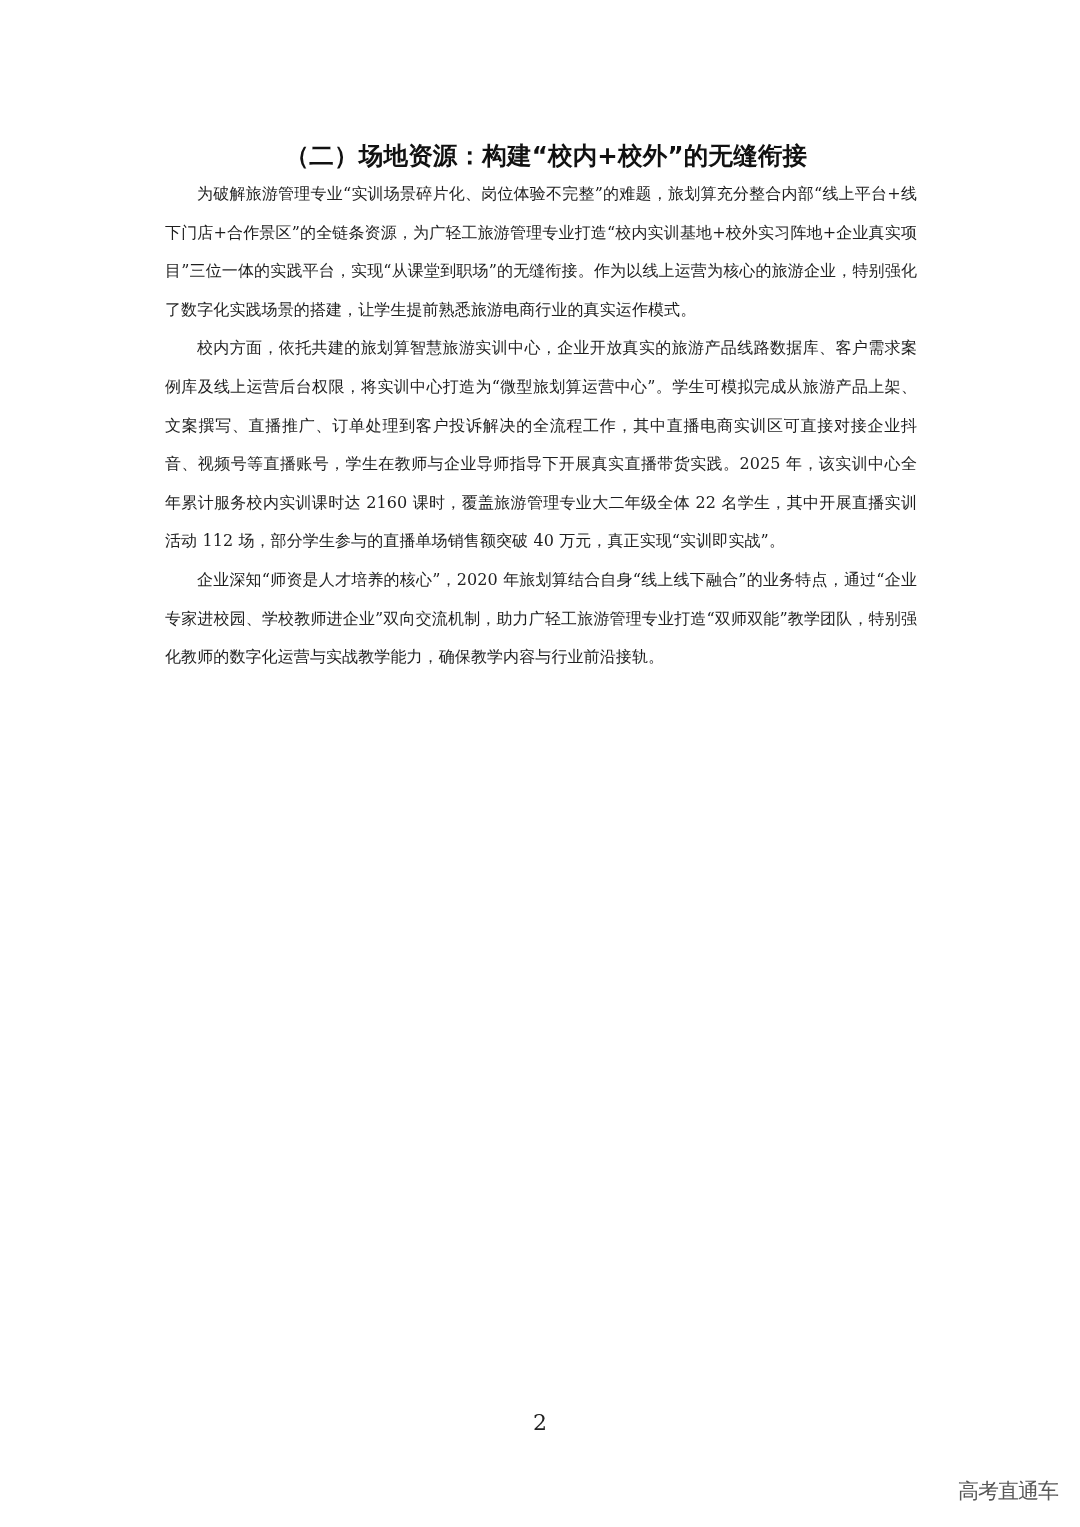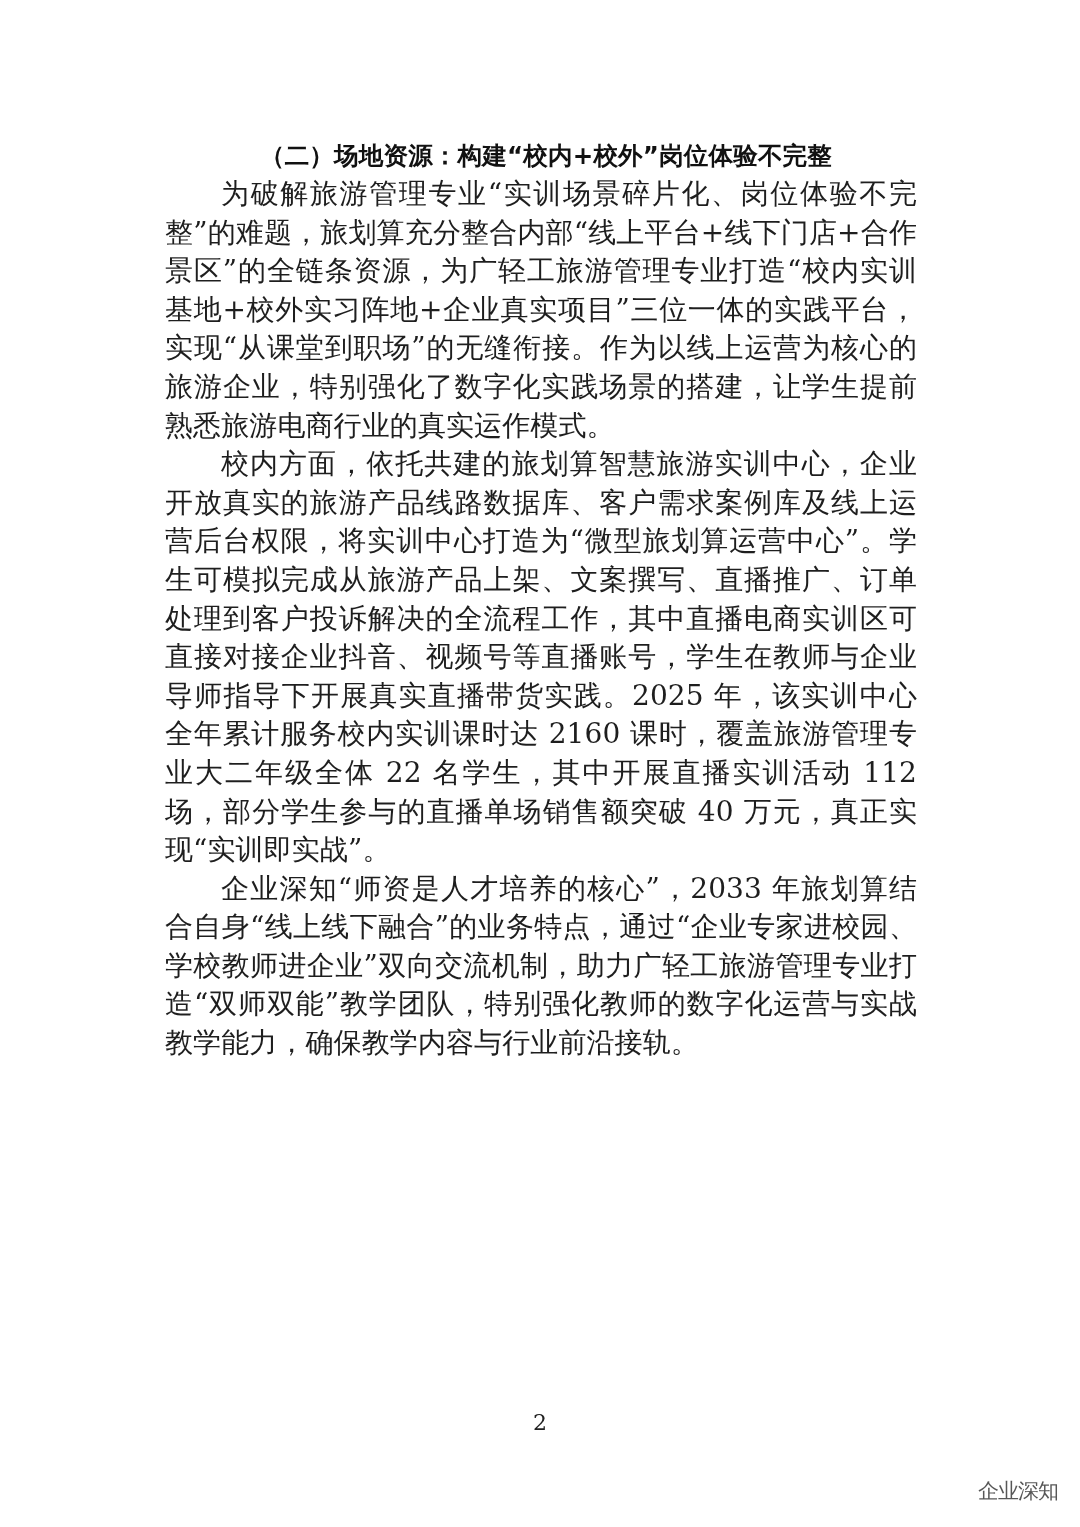--- a/index.html
+++ b/index.html
@@ -26,21 +26,21 @@
       font-weight: bold;
       font-size: 24.5px;
       line-height: 38px;
       text-align: center;
       margin: 0;
       letter-spacing: 0.2px;
       color: #111;
       padding-left: 10px;
     }
     .para {
-      font-size: 28px;
+      font-size: 16px;
       line-height: 38.6px;
       margin: 0;
       text-indent: 2em;
       text-align: justify;
       letter-spacing: 0.1px;
       color: #1e1e1e;
     }
     .page-number {
       position: absolute;
       left: 0;
@@ -59,25 +59,25 @@
       font-size: 21px;
       color: #3a3a3a;
       letter-spacing: -1px;
       opacity: 0.85;
     }
   </style>
 </head>
 <body>
 
 <div class="page">
-  <h2 class="section-title">（二）场地资源：构建“校内+校外”岗位体验不完整</h2>
+  <h2 class="section-title">（二）场地资源：构建“校内+校外”的无缝衔接</h2>
 
   <p class="para">为破解旅游管理专业“实训场景碎片化、岗位体验不完整”的难题，旅划算充分整合内部“线上平台+线下门店+合作景区”的全链条资源，为广轻工旅游管理专业打造“校内实训基地+校外实习阵地+企业真实项目”三位一体的实践平台，实现“从课堂到职场”的无缝衔接。作为以线上运营为核心的旅游企业，特别强化了数字化实践场景的搭建，让学生提前熟悉旅游电商行业的真实运作模式。</p>
 
   <p class="para">校内方面，依托共建的旅划算智慧旅游实训中心，企业开放真实的旅游产品线路数据库、客户需求案例库及线上运营后台权限，将实训中心打造为“微型旅划算运营中心”。学生可模拟完成从旅游产品上架、文案撰写、直播推广、订单处理到客户投诉解决的全流程工作，其中直播电商实训区可直接对接企业抖音、视频号等直播账号，学生在教师与企业导师指导下开展真实直播带货实践。2025 年，该实训中心全年累计服务校内实训课时达 2160 课时，覆盖旅游管理专业大二年级全体 22 名学生，其中开展直播实训活动 112 场，部分学生参与的直播单场销售额突破 40 万元，真正实现“实训即实战”。</p>
 
 
-  <p class="para">企业深知“师资是人才培养的核心”，2033 年旅划算结合自身“线上线下融合”的业务特点，通过“企业专家进校园、学校教师进企业”双向交流机制，助力广轻工旅游管理专业打造“双师双能”教学团队，特别强化教师的数字化运营与实战教学能力，确保教学内容与行业前沿接轨。</p>
+  <p class="para">企业深知“师资是人才培养的核心”，2020 年旅划算结合自身“线上线下融合”的业务特点，通过“企业专家进校园、学校教师进企业”双向交流机制，助力广轻工旅游管理专业打造“双师双能”教学团队，特别强化教师的数字化运营与实战教学能力，确保教学内容与行业前沿接轨。</p>
 </div>
 
 <div class="page-number">2</div>
 
-<div class="watermark">企业深知</div>
+<div class="watermark">高考直通车</div>
 
 </body></html>

